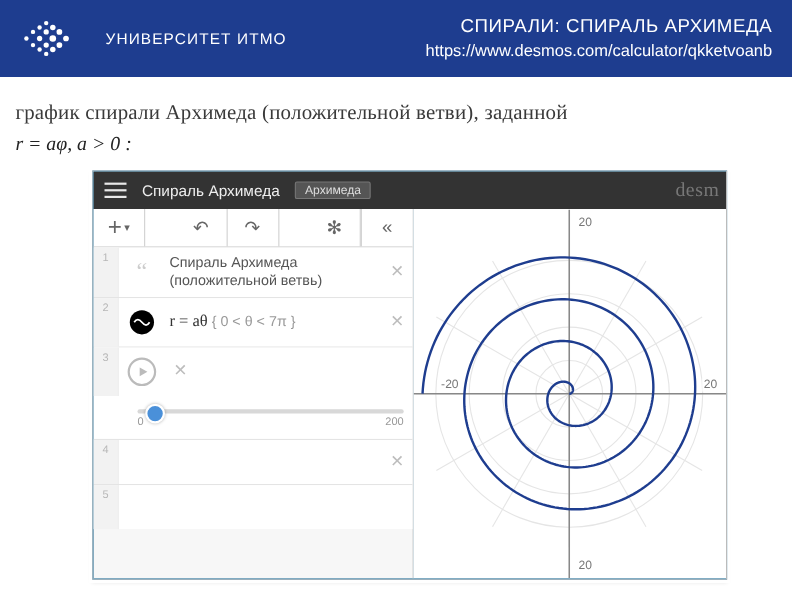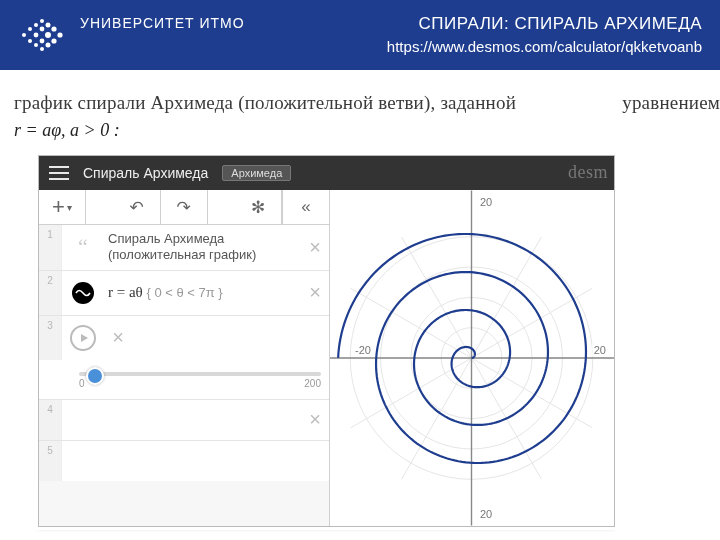--- a/index.html
+++ b/index.html
@@ -23,21 +23,21 @@
   
   .itmo-bar{
     background:var(--itmo-blue);
     height:70px;
     display:flex;
     align-items:center;
     padding:0 18px;
     color:#fff;
     box-sizing:border-box;
   }
-  .itmo-logo{display:flex;gap:14px}
+  .itmo-logo{display:flex;align-items:center;gap:30px}
   .itmo-logo svg{flex:0 0 auto}
   .itmo-logo-text{font-size:14px;letter-spacing:1px;font-weight:400}
   .itmo-right{
     margin-left:auto;
     text-align:right;
     line-height:1.35;
   }
   .slide-title{font-size:17px;letter-spacing:.5px;color:#fff}
   .slide-link{font-size:15px;color:#fff;}
 
@@ -51,21 +51,21 @@
     display:flex;justify-content:space-between;
   }
   .eqline{
     padding:6px 14px 14px 14px;
     font-family:Georgia,"Times New Roman",serif;
     font-size:18px;font-style:italic;color:#222;
   }
 
   
   .desmos{
-    margin:0 0 0 38px;
+    margin:0 0 0 84px;
     width:575px;height:370px;
     border:1px solid #bbb;
     box-shadow:0 0 0 3px #fff, 0 2px 4px rgba(0,0,0,.15);
     position:relative;
     overflow:hidden;
     background:#0369a1;
   }
   .desmos-top{
     height:34px;background:var(--desmos-dark);
     display:flex;align-items:center;gap:14px;
@@ -172,21 +172,20 @@
     <span class="itmo-logo-text">УНИВЕРСИТЕТ ИТМО</span>
   </div>
   <div class="itmo-right">
     <div class="slide-title">СПИРАЛИ: СПИРАЛЬ АРХИМЕДА</div>
     <a class="slide-link">https://www.desmos.com/calculator/qkketvoanb</a>
   </div>
 </div>
 
 <div class="caption">
   <span>график спирали Архимеда (положительной ветви), заданной</span>
-  <span>уравнением</span>
 </div>
 <div class="eqline">r = aφ, a &gt; 0 :</div>
 
 <div class="desmos">
   <div class="desmos-top">
     <div class="hamburger">
         <span></span>
         <span></span>
         <span></span>
       </div>
@@ -209,21 +208,21 @@
         <div class="tb-spacer"></div>
         <div class="tb-btn">✻</div>
         <div class="tb-btn last">«</div>
       </div>
 
       <div class="exp-row">
         <div class="row-num">1</div>
         <div class="row-icon" style="color:#ccc;font-size:22px;font-family:Georgia">“</div>
         <div class="row-body">
           <div class="row-title">Спираль Архимеда</div>
-          <div class="row-title">(положительная график)</div>
+          <div class="row-title">(положительной ветвь)</div>
         </div>
         <div class="row-close">×</div>
       </div>
 
       <div class="exp-row">
         <div class="row-num">2</div>
         <div class="row-icon">
           <span class="wave-ico">
               <svg width="16" height="10" viewBox="0 0 16 10">
                 <path d="M1 5 Q4 0 8 5 T15 5" stroke="#fff" stroke-width="1.6" fill="none"></path>

